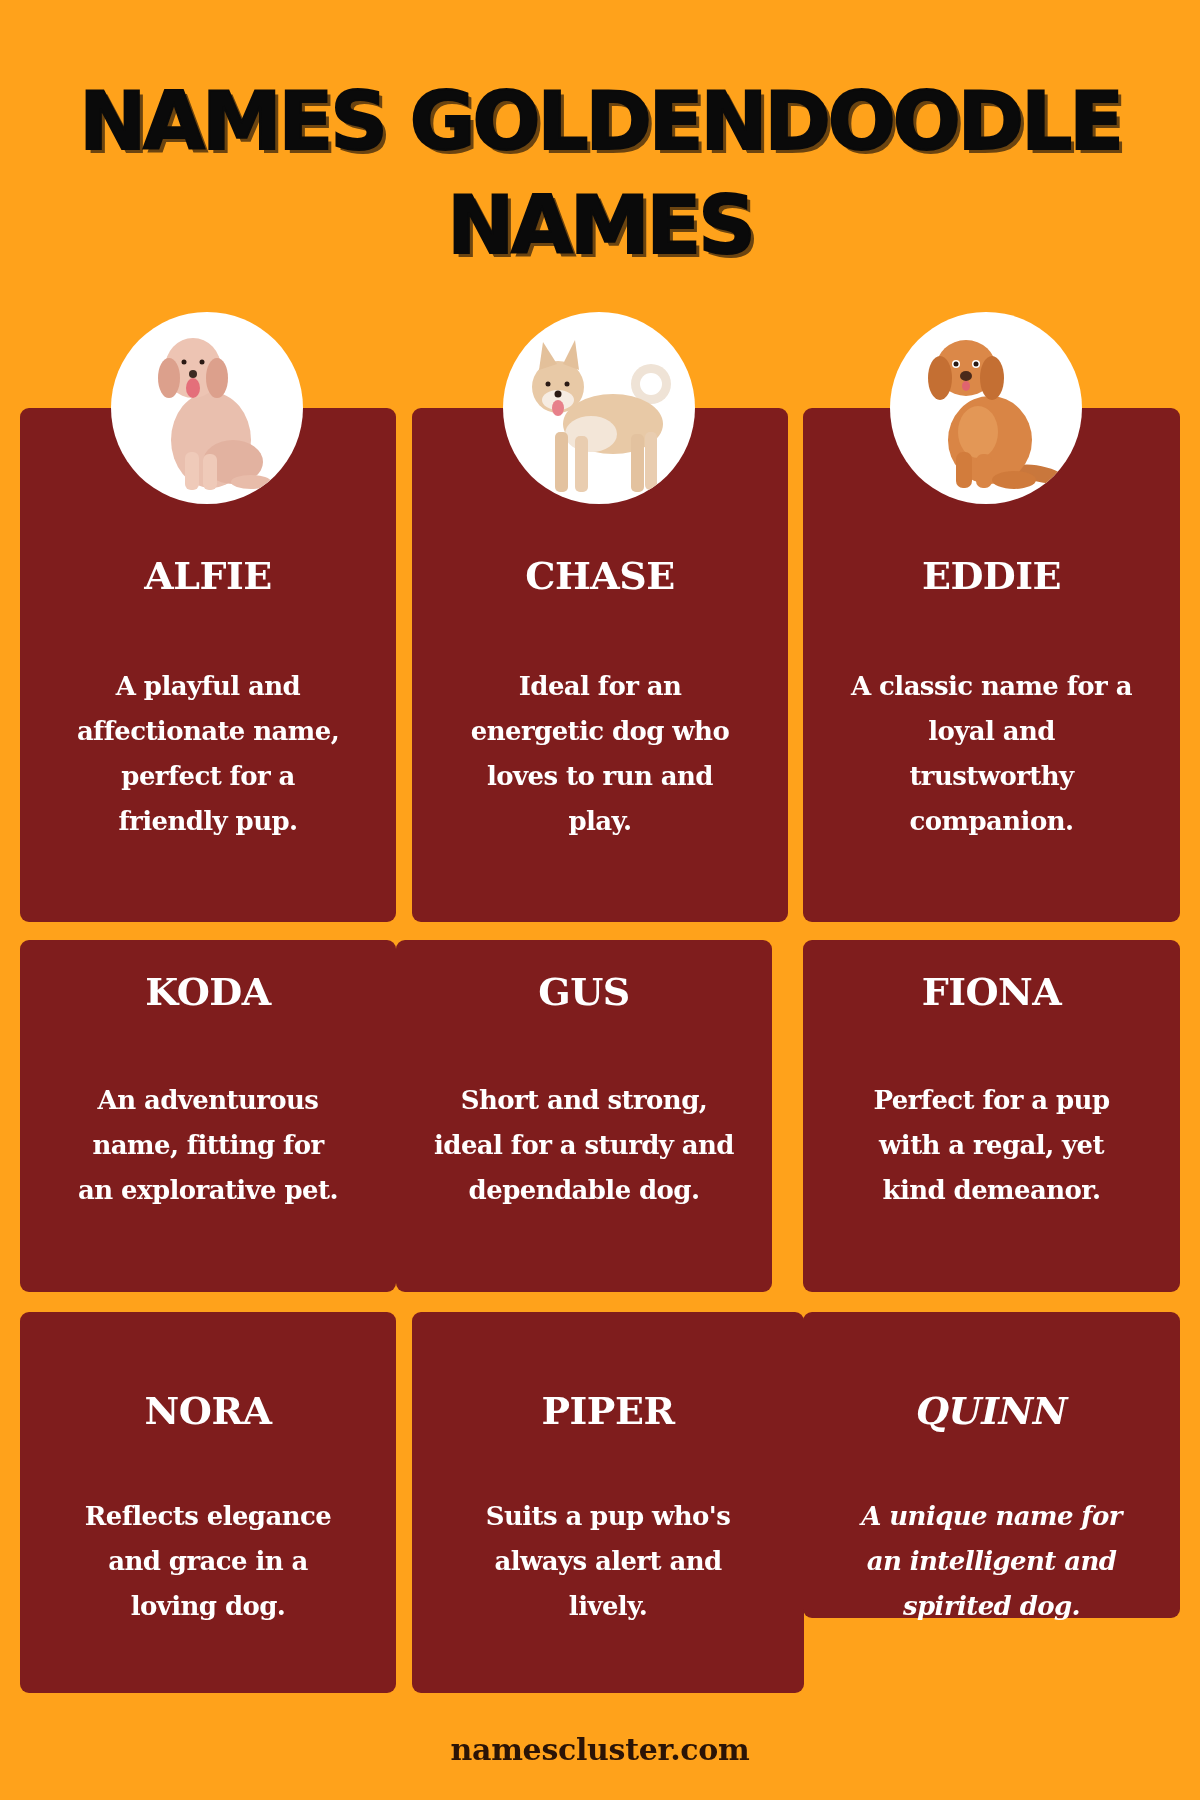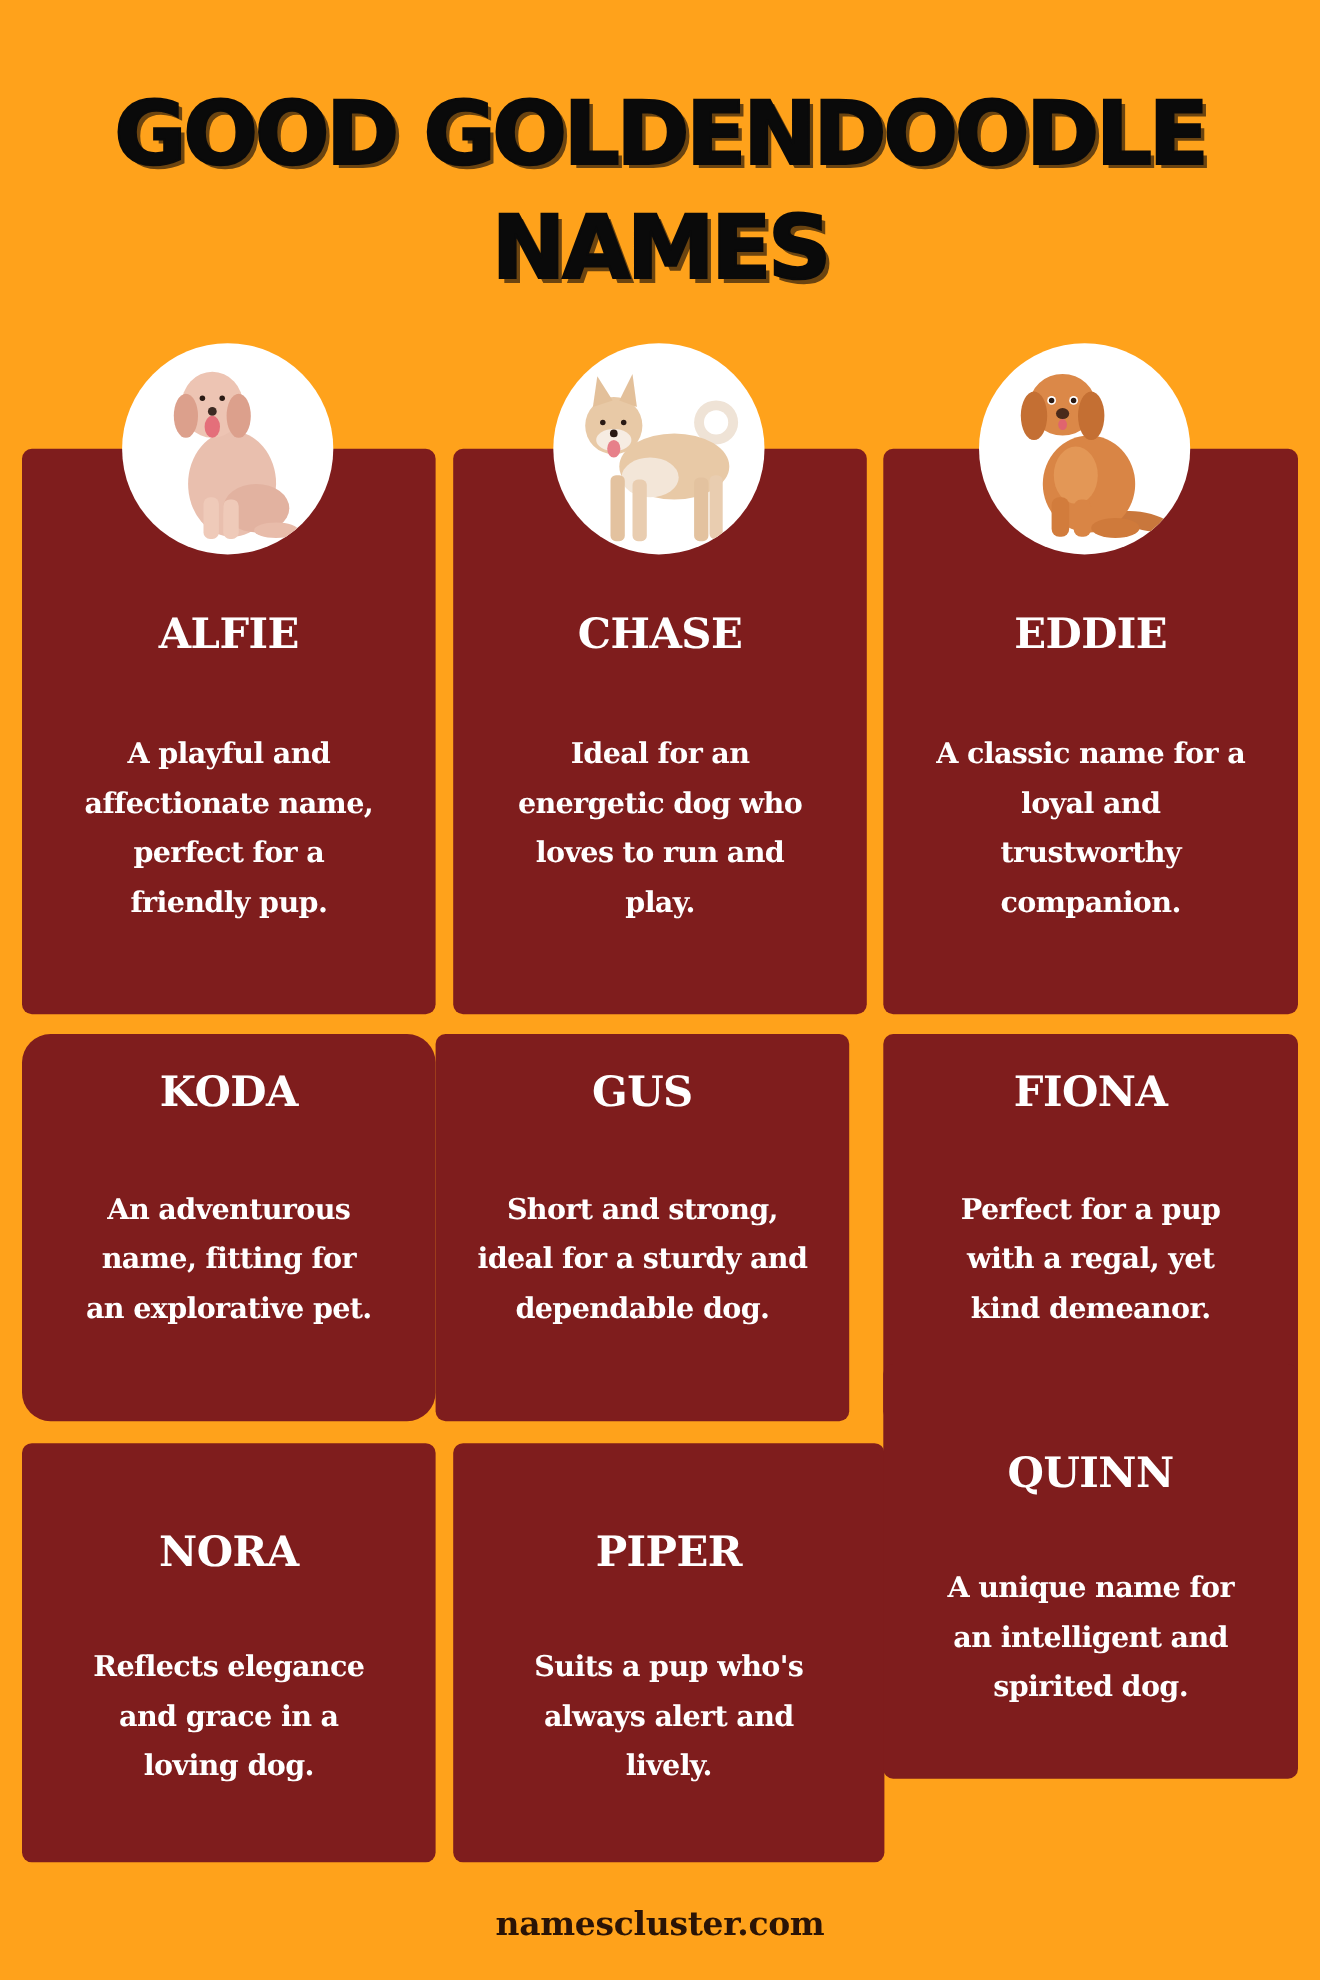--- a/index.html
+++ b/index.html
@@ -78,21 +78,21 @@
     font-size: 30px;
     font-weight: bold;
     color: #2b1406;
     letter-spacing: -0.3px;
   }
 </style>
 </head>
 <body>
 
 <h1 class="title">
-  <span>GOOD GOLDENDOODLE</span>
+  <span>NAMES GOLDENDOODLE</span>
   <span>NAMES</span>
 </h1>
 
 <div class="card" style="left:20px; top:408px; width:376px; height:514px;">
   <div class="name" style="top:146px;">ALFIE</div>
   <div class="desc" style="top:256px;">
     <span>A playful and</span>
     <span>affectionate name,</span>
     <span>perfect for a</span>
     <span>friendly pup.</span>
@@ -177,21 +177,21 @@
     <ellipse cx="102" cy="66" rx="12" ry="22" fill="#c46f33"></ellipse>
     <circle cx="66" cy="52" r="4" fill="#ffffff"></circle>
     <circle cx="86" cy="52" r="4" fill="#ffffff"></circle>
     <circle cx="66" cy="52" r="2.5" fill="#2a1a14"></circle>
     <circle cx="86" cy="52" r="2.5" fill="#2a1a14"></circle>
     <ellipse cx="76" cy="64" rx="6" ry="5" fill="#4a2a1a"></ellipse>
     <ellipse cx="76" cy="74" rx="4" ry="5" fill="#e0646e"></ellipse>
   </svg>
 </div>
 
-<div class="card" style="left:20px; top:940px; width:376px; height:352px;border-radius:26px;">
+<div class="card" style="left:20px; top:940px; width:376px; height:352px;">
   <div class="name" style="top:30px;">KODA</div>
   <div class="desc" style="top:138px;">
     <span>An adventurous</span>
     <span>name, fitting for</span>
     <span>an explorative pet.</span>
   </div>
 </div>
 <div class="card" style="left:396px; top:940px; width:376px; height:352px;">
   <div class="name" style="top:30px;">GUS</div>
   <div class="desc" style="top:138px;">
@@ -218,21 +218,21 @@
   </div>
 </div>
 <div class="card" style="left:412px; top:1312px; width:392px; height:381px;">
   <div class="name" style="top:77px;">PIPER</div>
   <div class="desc" style="top:182px;">
     <span>Suits a pup who's</span>
     <span>always alert and</span>
     <span>lively.</span>
   </div>
 </div>
-<div class="card" style="left:803px; top:1240px; width:377px; height:377px;">
+<div class="card" style="left:803px; top:1312px; width:377px; height:306px;font-style:italic;">
   <div class="name" style="top:77px;">QUINN</div>
   <div class="desc" style="top:182px;">
     <span>A unique name for</span>
     <span>an intelligent and</span>
     <span>spirited dog.</span>
   </div>
 </div>
 
 <div class="footer">namescluster.com</div>
 

